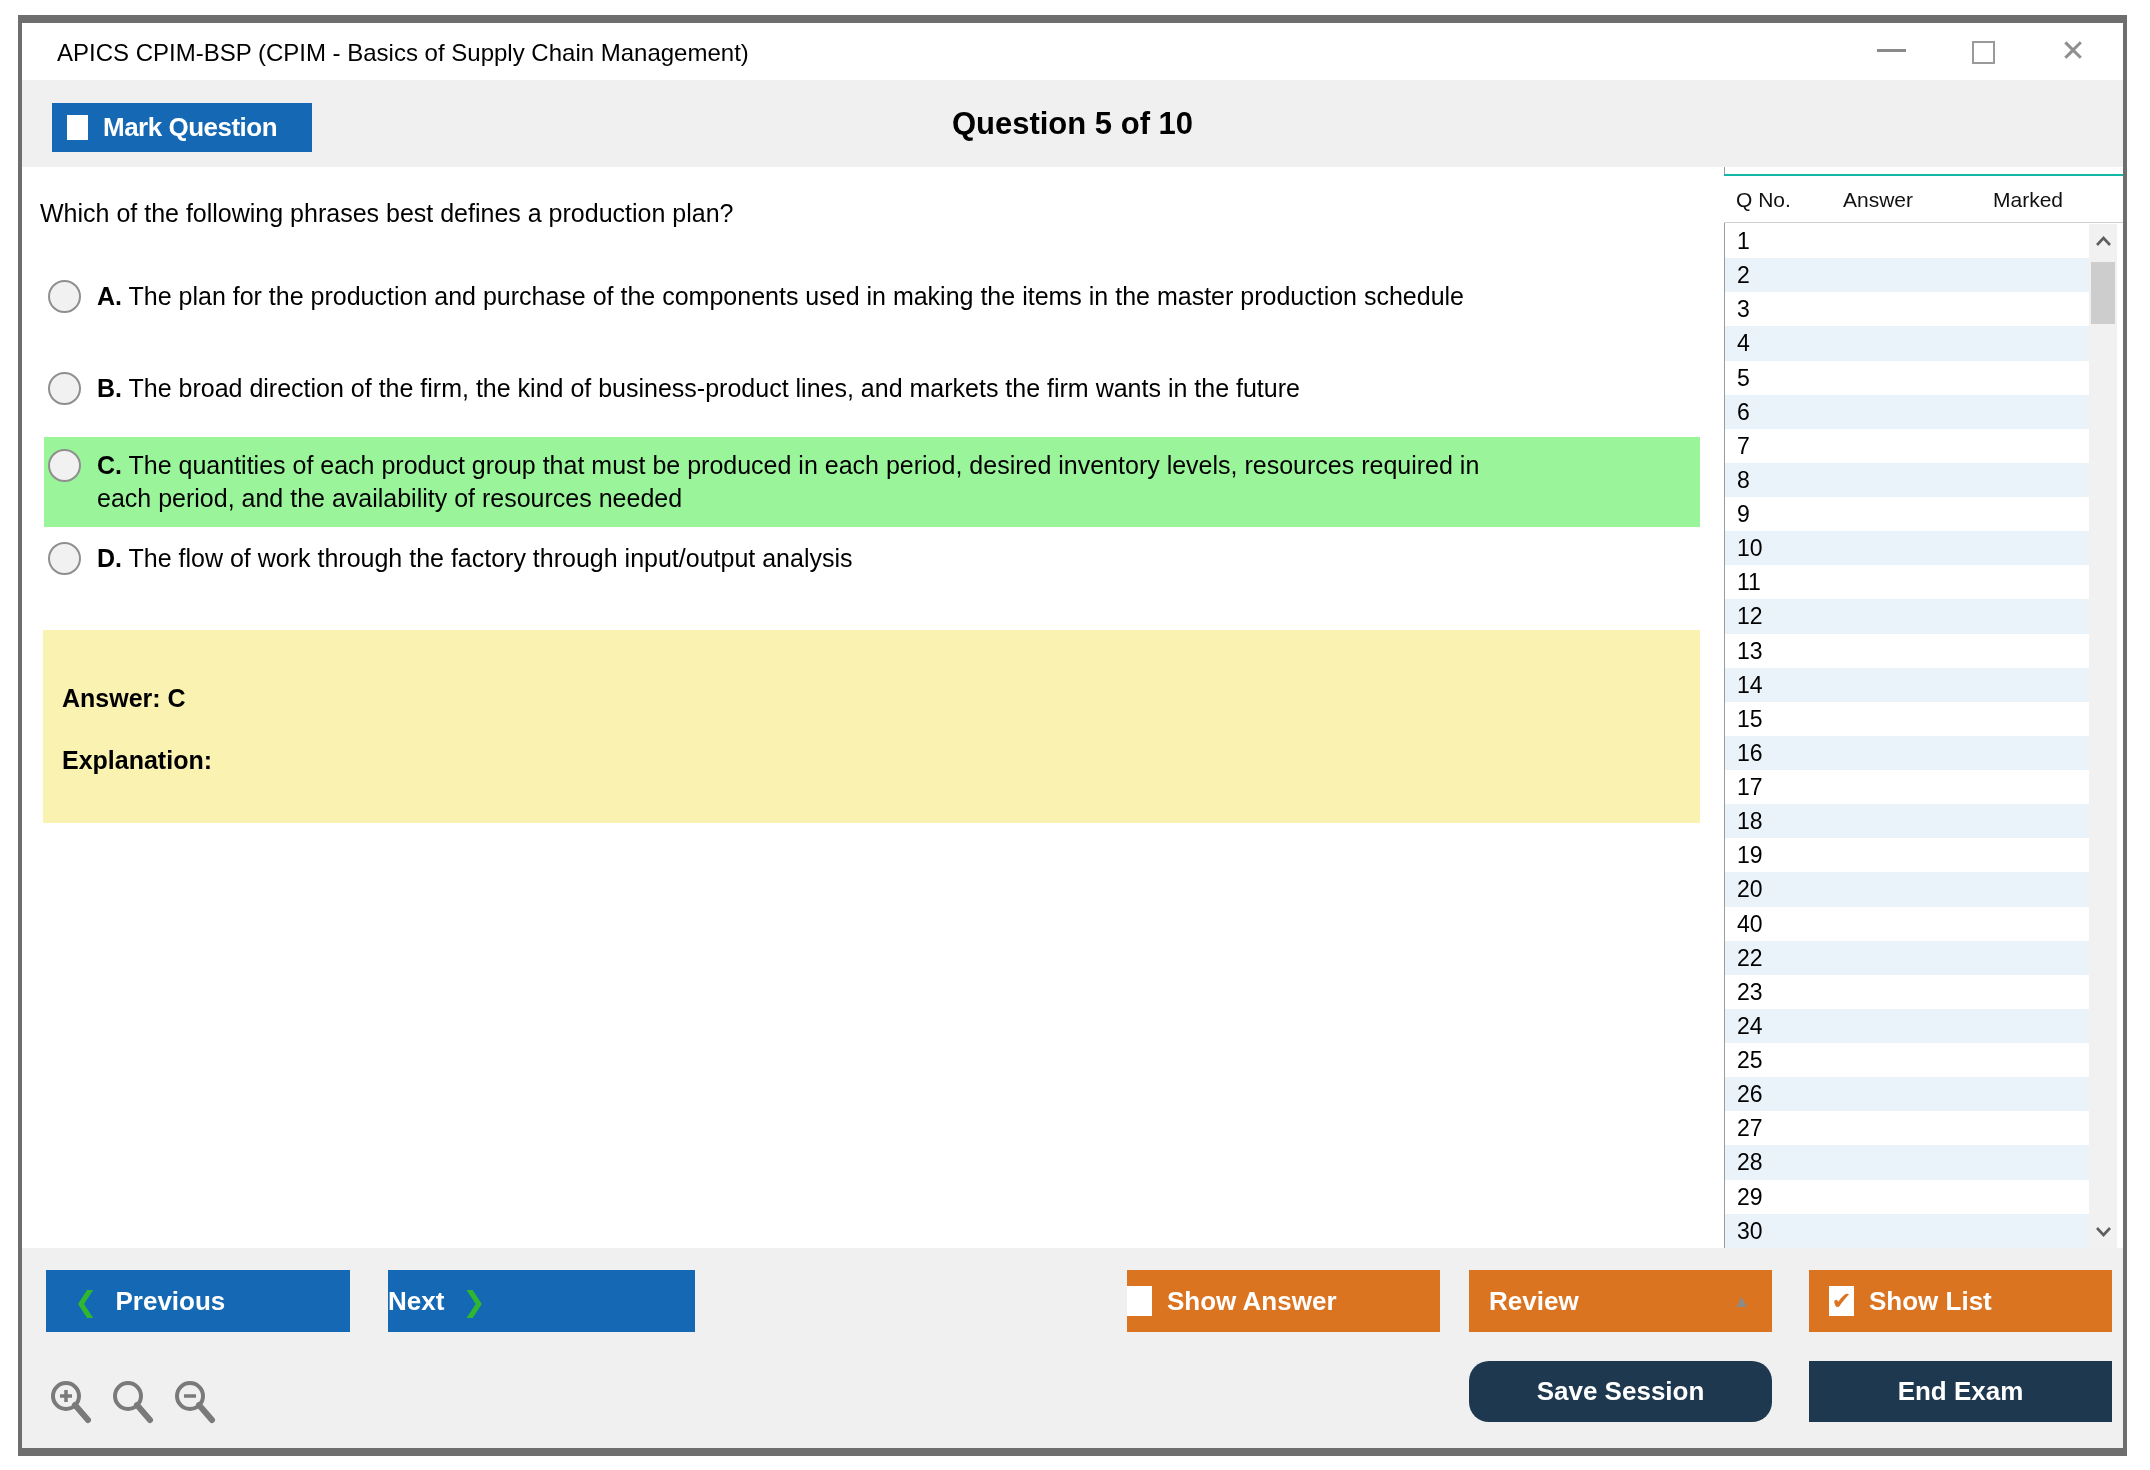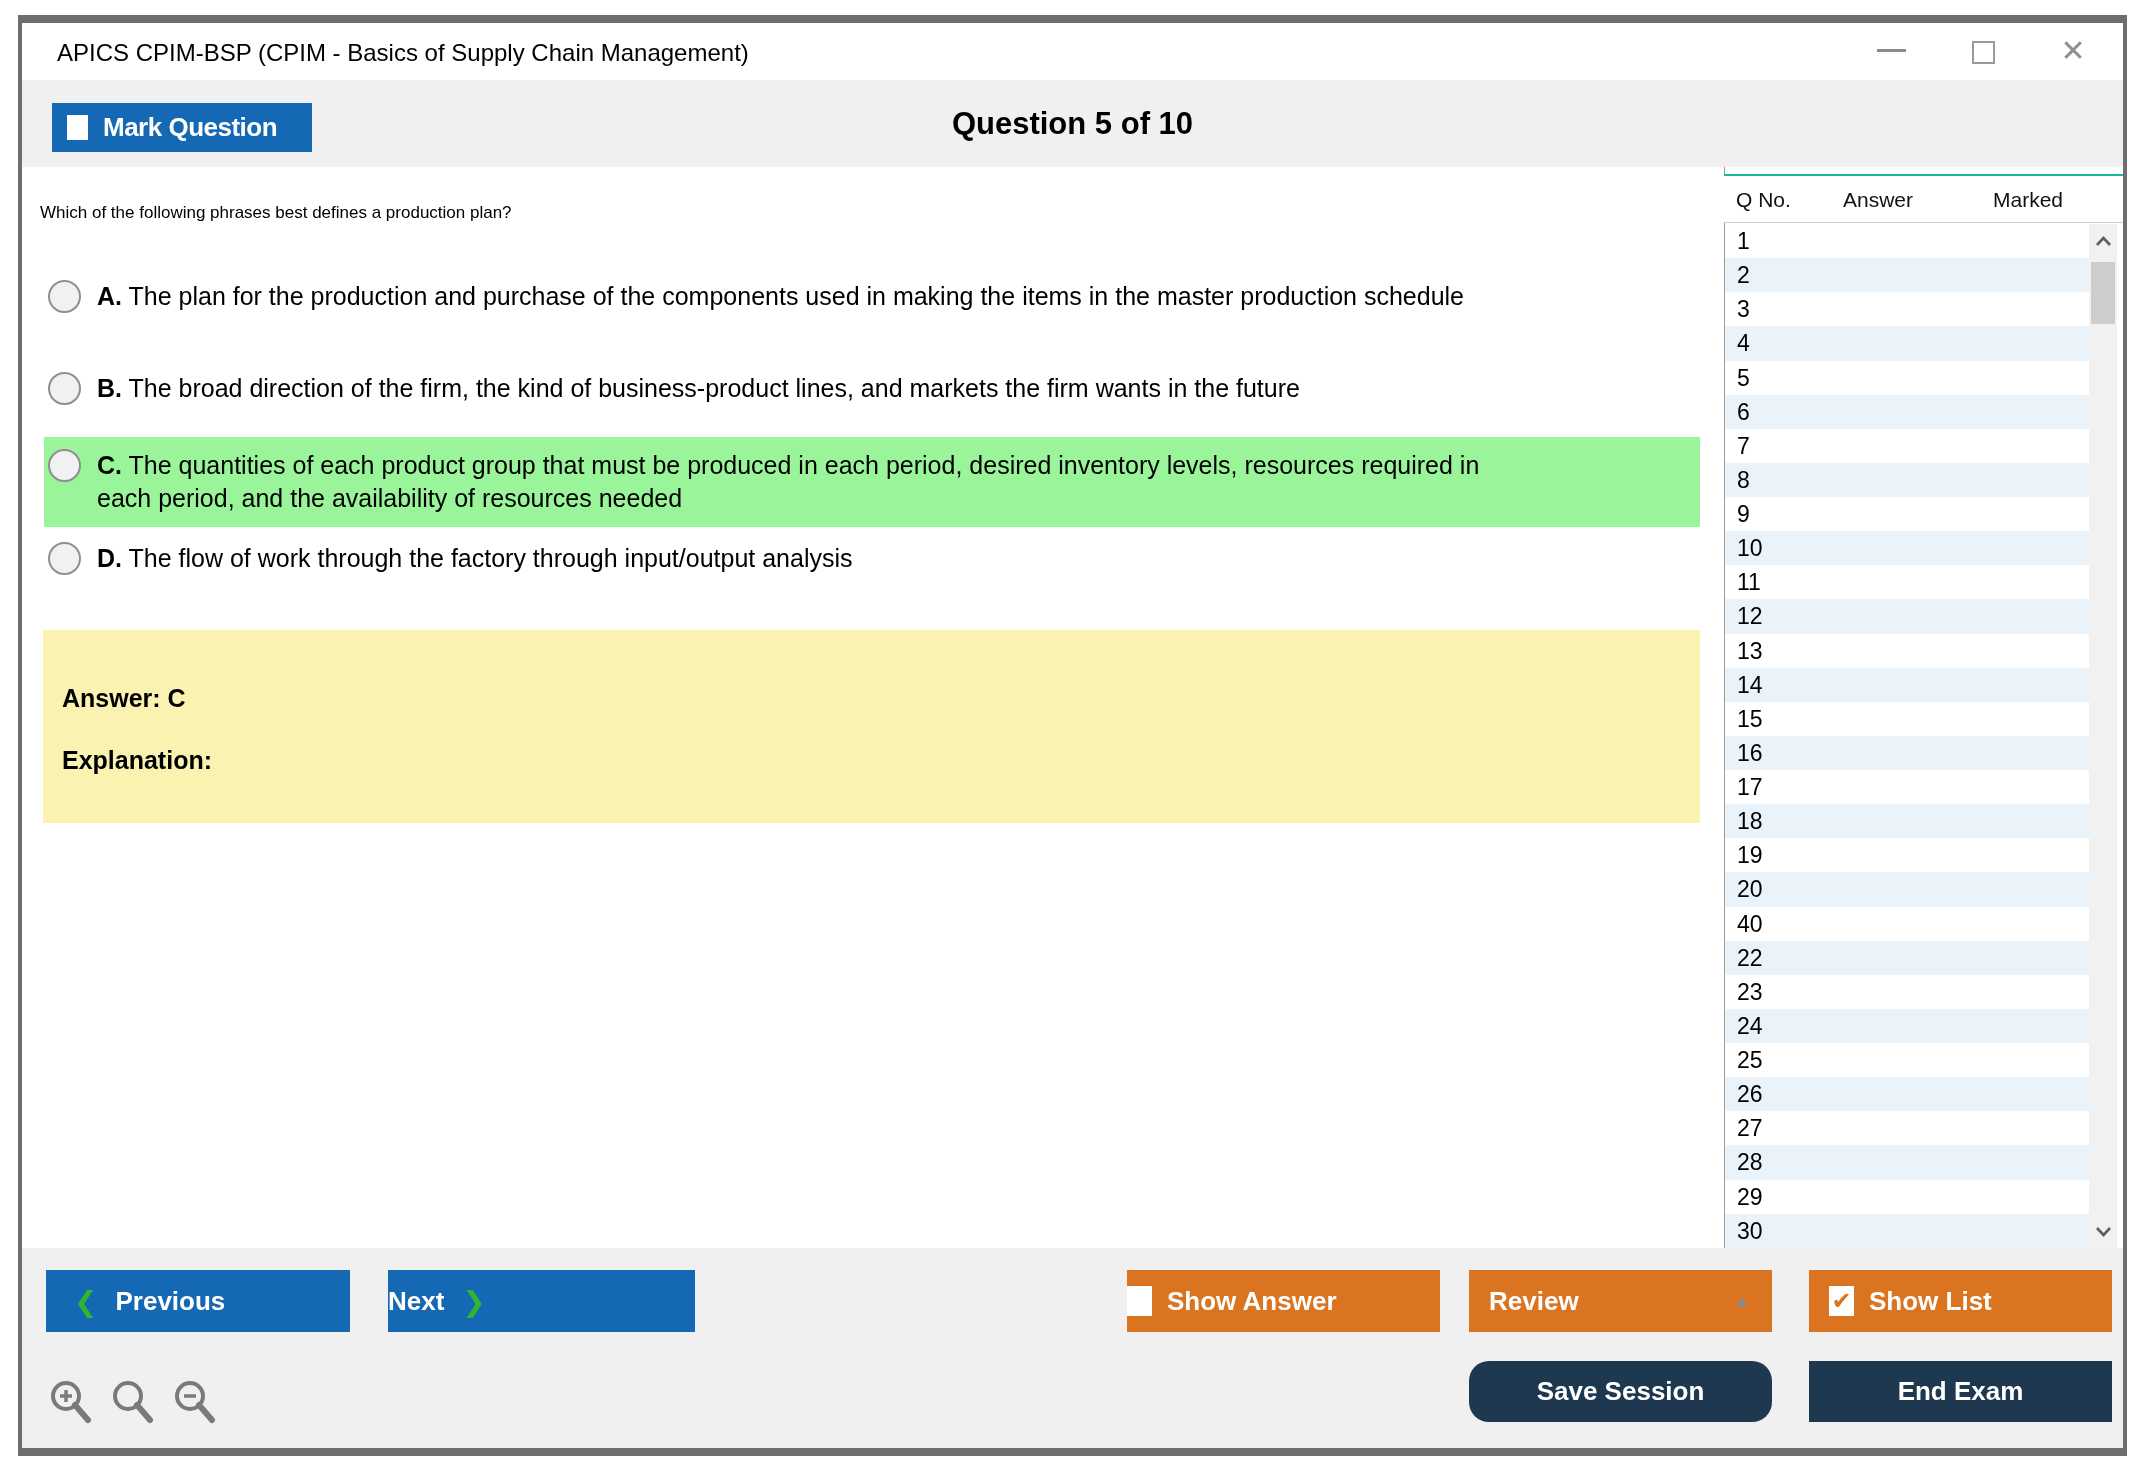--- a/index.html
+++ b/index.html
@@ -25,21 +25,21 @@
   
   .headstrip{left:22px;top:80px;width:2101px;height:87px;background:var(--chrome_gray);}
   .markbtn{left:52px;top:103px;width:260px;height:49px;background:var(--blue);
            display:flex;align-items:center;padding-left:15px;box-sizing:border-box;cursor:default;}
   .markbox{width:21px;height:25px;background:#fff;margin-right:15px;}
   .marklabel{color:#fff;font-size:26px;font-weight:bold;letter-spacing:-0.5px;}
   .counter{left:22px;top:106px;width:2101px;text-align:center;font-size:31px;font-weight:bold;}
 
   
   .content{left:22px;top:167px;width:1702px;height:1081px;background:#fff;}
-  .qtext{left:40px;top:196px;font-size:17px;line-height:34px;}
+  .qtext{left:40px;top:196px;font-size:25px;line-height:34px;}
   .option{left:44px;width:1656px;display:flex;align-items:flex-start;padding:4px 0;box-sizing:border-box;}
   .option.hl{background:var(--highlight_green);padding:12px 0;}
   .opt-a{top:276px;}
   .opt-b{top:368px;}
   .opt-c{top:437px;}
   .opt-d{top:538px;}
   .radio{width:33px;height:33px;border-radius:50%;background:#f1f1f1;border:2px solid #8f8f8f;
          box-sizing:border-box;margin-left:4px;flex:0 0 auto;}
   .opt-text{margin-left:16px;font-size:25px;line-height:33px;max-width:1420px;}
   .opt-letter{font-weight:bold;}

